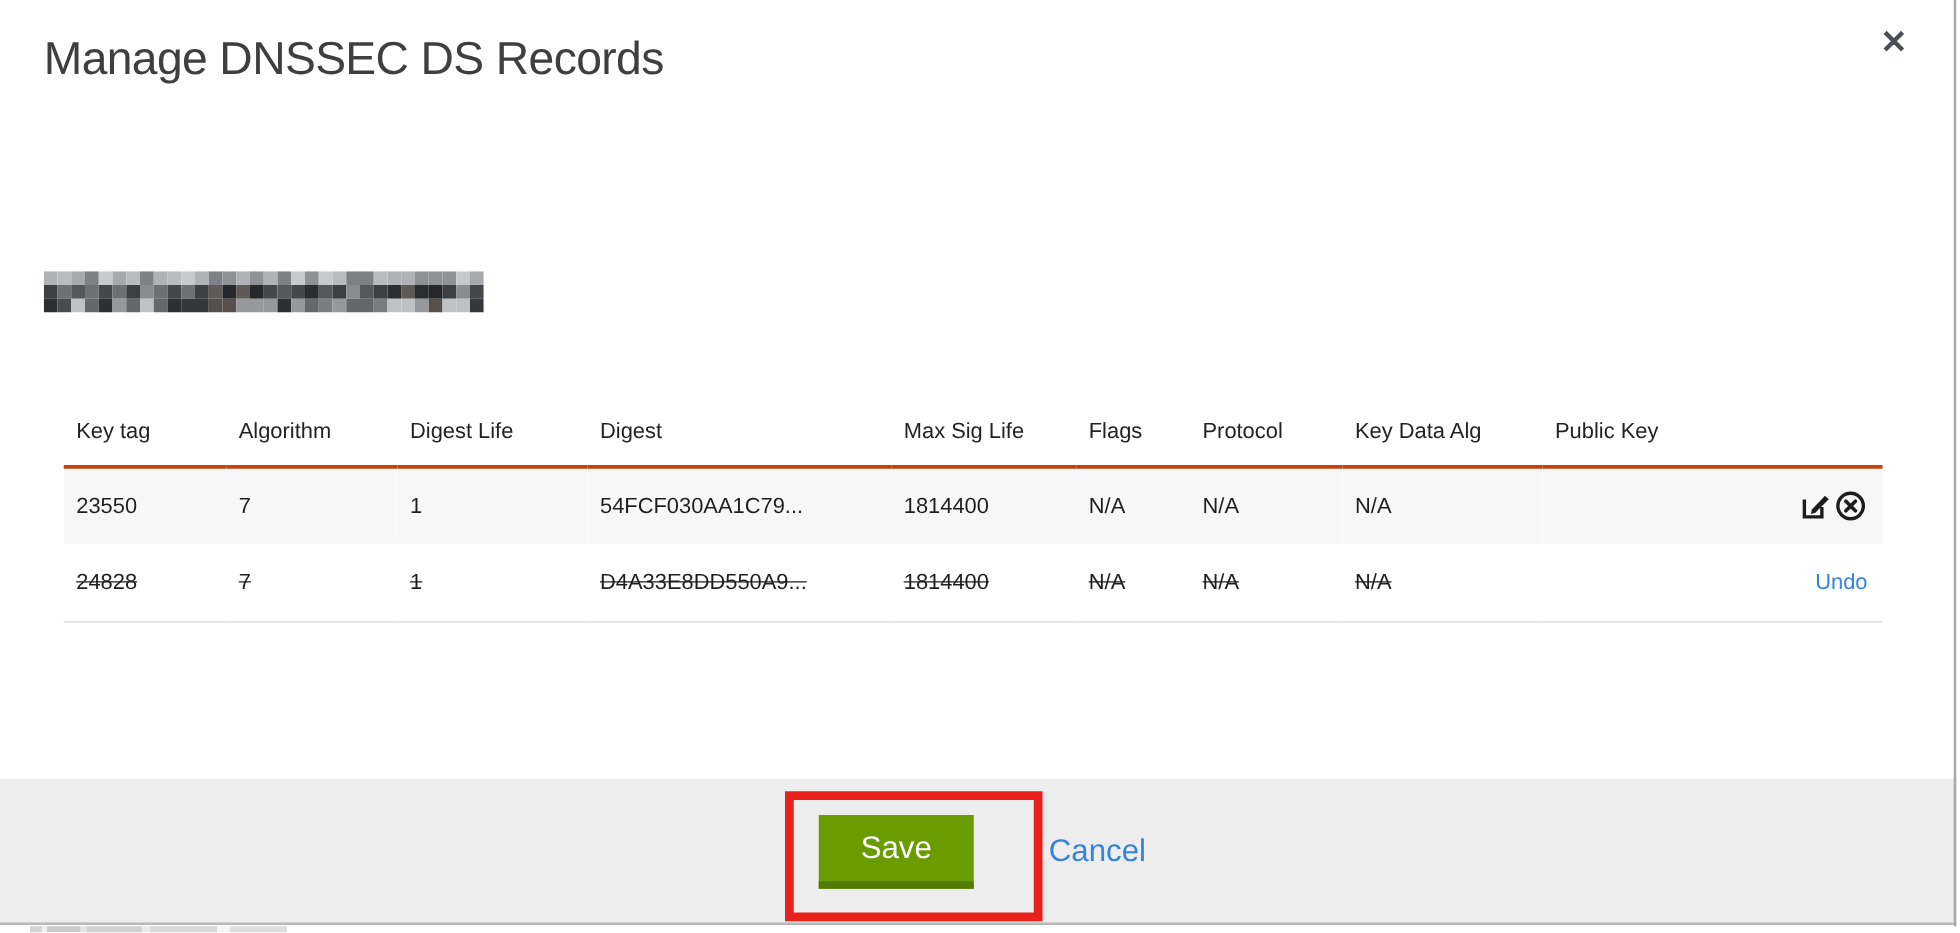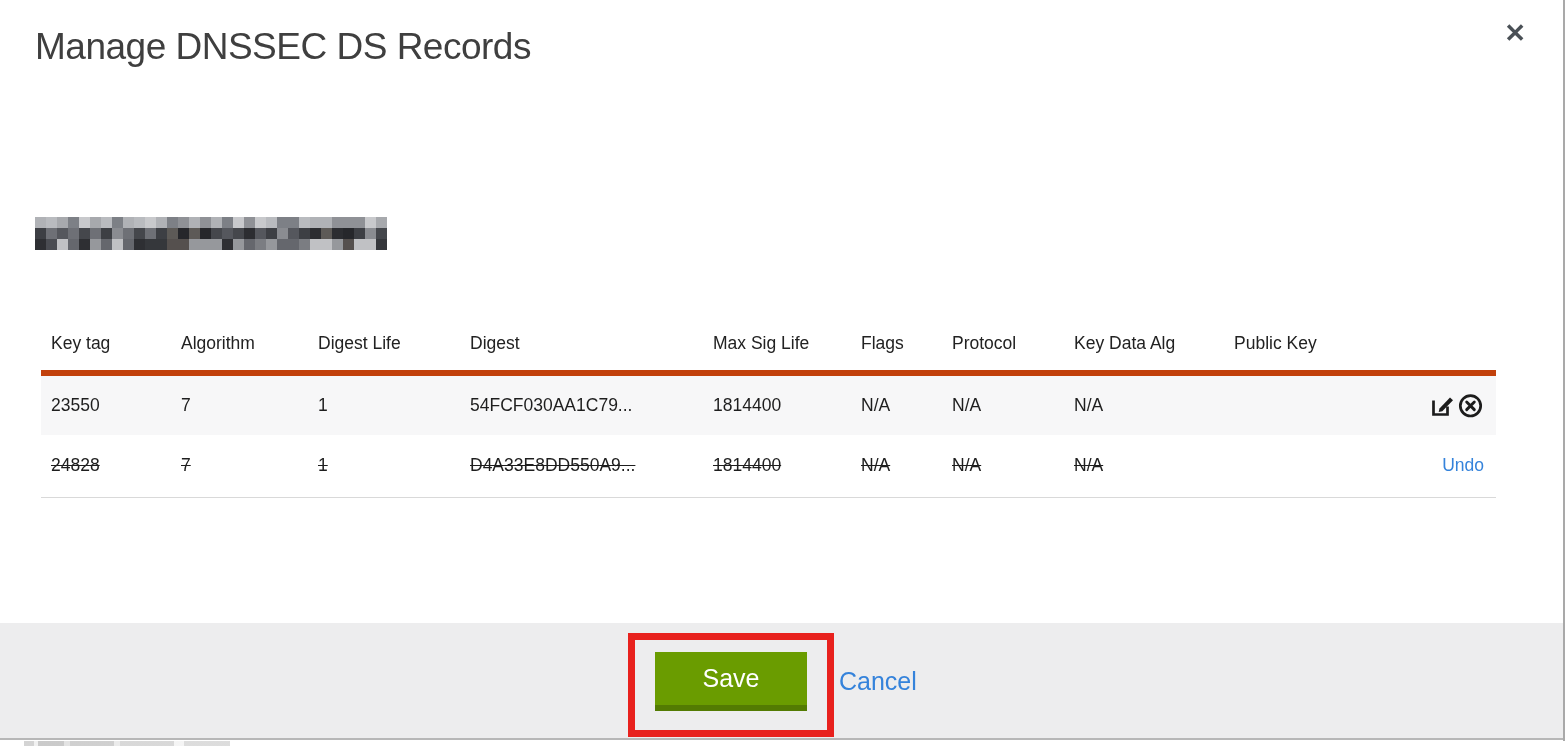--- a/index.html
+++ b/index.html
@@ -19,50 +19,50 @@
     position:absolute; top:20px; right:42px; font-size:26px; font-weight:700;
     color:#4a5056; cursor:pointer; line-height:1;
   }
   .domain-redacted {
     position:absolute; left:35px; top:217px; width:352px; height:33px; overflow:hidden;
   }
   .subtitle {
     position:absolute; left:35px; top:284px; font-size:21px; color:#1c1c1c;
   }
   table.ds-table {
-    position:absolute; left:41px; top:323px; width:1455px;
+    position:absolute; left:51px; top:323px; width:1455px;
     border-collapse:collapse; table-layout:fixed; font-size:17.5px; color:#1e1e1e;
   }
   .ds-table th {
     text-align:left; font-weight:400; color:#222; height:50px;
     padding:0 0 6px 10px; vertical-align:middle; overflow:hidden; white-space:nowrap;
   }
   .ds-table tbody tr { height:62px; }
   .ds-table tbody tr.row-current { background:#f7f7f8; }
-  .ds-table tbody tr.row-current td { border-top:6px solid #c2410c; }
+  .ds-table tbody tr.row-current td { border-top:3px solid #c2410c; }
   .ds-table tbody tr.row-deleted td { border-bottom:1px solid #d9d9d9; }
   .ds-table td {
     padding-left:10px; vertical-align:middle; overflow:hidden; white-space:nowrap;
   }
   .ds-table td.actions { text-align:right; padding-right:12px; }
   .row-deleted .cell-text { text-decoration:line-through; }
   .icon-btn { display:inline-block; vertical-align:middle; cursor:pointer; line-height:0; }
   .icon-btn + .icon-btn { margin-left:1px; }
   .undo-link { color:#3583db; font-size:17.5px; text-decoration:none; cursor:pointer;margin-top:41px; }
   .add-btn {
     position:absolute; left:37px; top:513px; width:210px; height:41px;
     background:#ffffff; border:2px solid #699c00; color:#699c00;
     font-size:19px; font-family:"Liberation Sans", sans-serif; cursor:pointer;
   }
   .footer {
     position:absolute; left:0; top:623px; width:1565px; height:117px;
     background:#ededee; border-bottom:2px solid #b7b7b7;
   }
   .save-btn {
-    position:absolute; left:655px; top:29px; width:152px; height:59px;
+    position:absolute; left:655px; top:29px; width:124px; height:59px;
     background:#6a9c00; border:none; border-bottom:6px solid #537b02;
     color:#ffffff; font-size:25px; font-family:"Liberation Sans", sans-serif; cursor:pointer;
   }
   .cancel-link {
     position:absolute; left:839px; top:44px; font-size:25px; color:#3583db;
     text-decoration:none; cursor:pointer;
   }
   .red-annotation {
     position:absolute; left:628px; top:10px; width:206px; height:104px;
     border:7px solid #e8211d; background:transparent; pointer-events:none;

